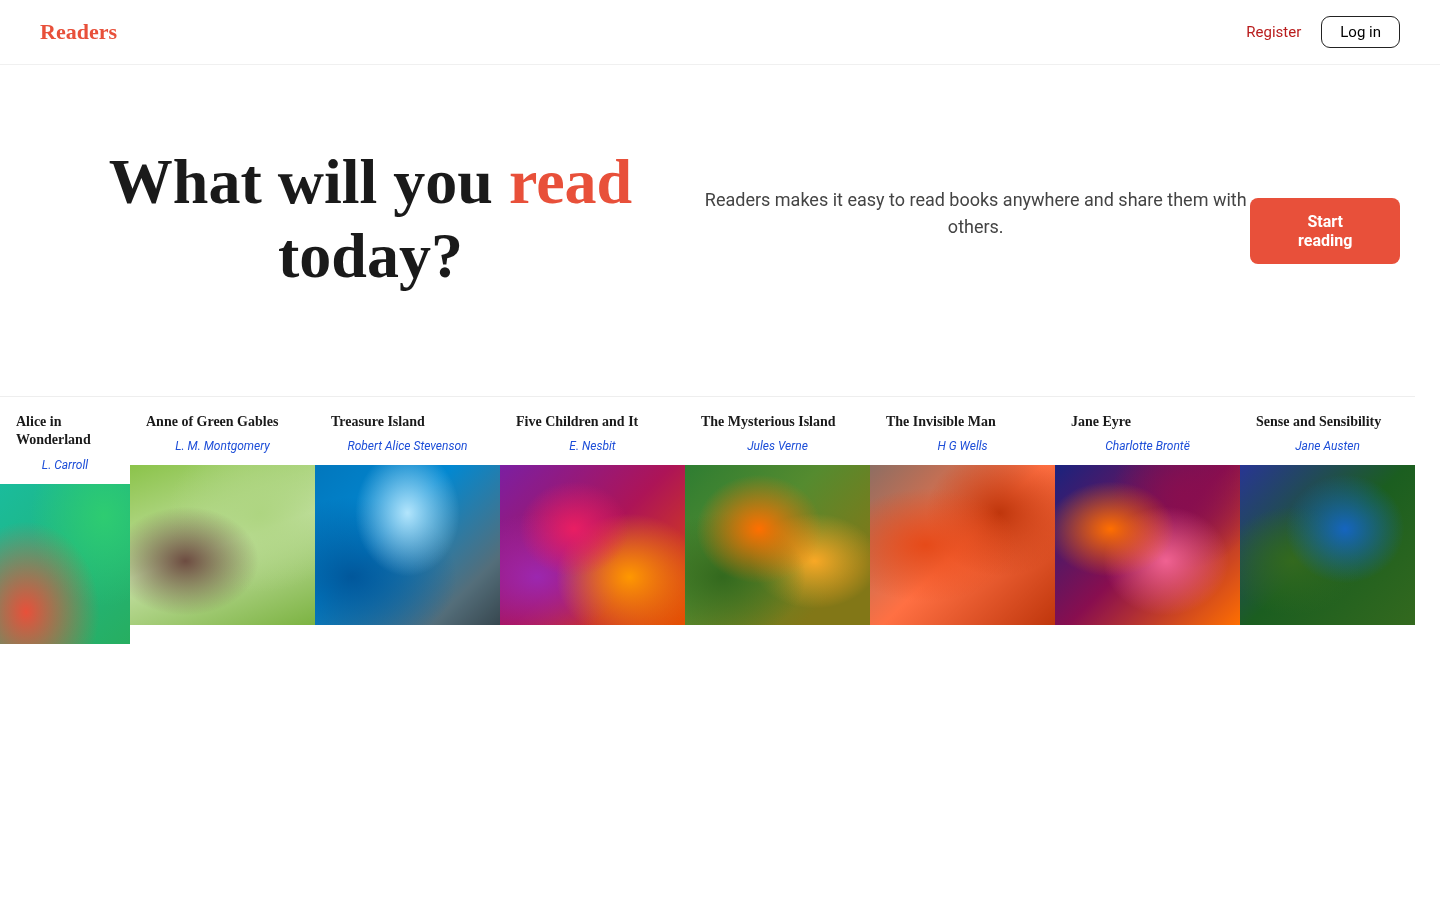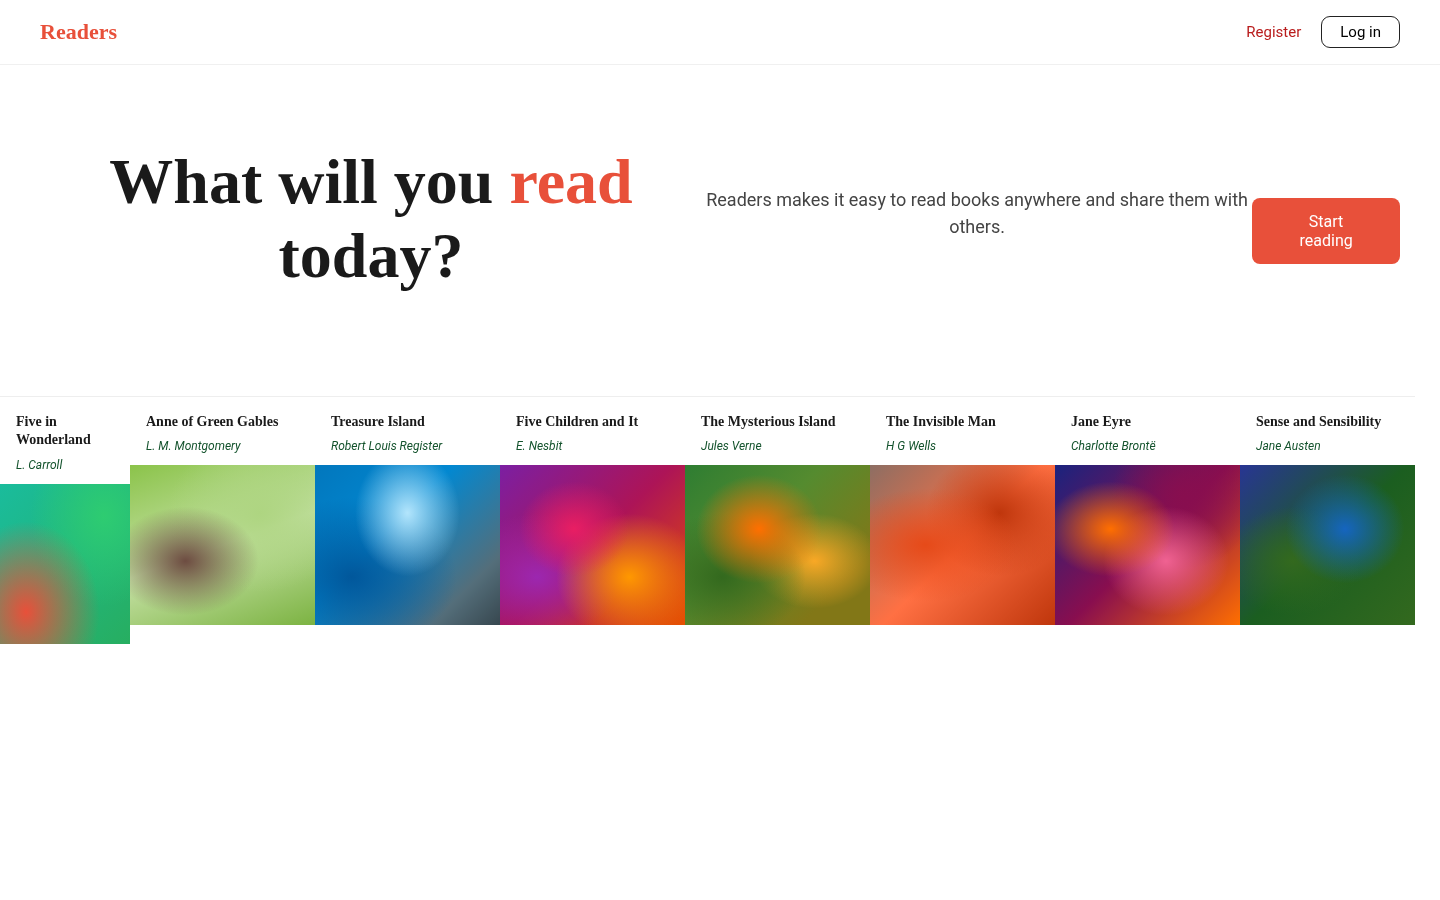--- a/index.html
+++ b/index.html
@@ -85,21 +85,21 @@
       line-height: 1.5;
     }
 
     .cta-button {
       background: #e8503a;
       color: #fff;
       border: none;
       border-radius: 8px;
       padding: 14px 32px;
       font-size: 16px;
-      font-weight: 400;
+      font-weight: 700;
       cursor: pointer;
       font-family: inherit;
     }
 
     
     .books-strip {
       display: flex;
       flex-direction: row;
       overflow: hidden;
       width: 100%;
@@ -131,22 +131,23 @@
       font-size: 14px;
       font-weight: 600;
       color: #1a1a1a;
       line-height: 1.3;
       margin-bottom: 8px;
       font-family: Georgia, serif;
     }
 
     .book-author {
       font-size: 12px;
-      color: #14532d;
+      color: #1d4ed8;
       font-style: italic;
+      text-align: center;
     }
 
     .book-cover {
       width: 100%;
       height: 160px;
       object-fit: cover;
     }
 
     
     .cover-alice {
@@ -272,36 +273,36 @@
   <h1 class="hero-title">
     <span>What will you </span><span class="highlight">read</span><span> today?</span>
   </h1>
   <p class="hero-subtitle">Readers makes it easy to read books anywhere and share them with others.</p>
   <button class="cta-button">Start reading</button>
 </section>
 
 <div class="books-strip" id="books-strip">
 <div class="book-card">
       <div class="book-info">
-        <div class="book-title">Five in Wonderland</div>
+        <div class="book-title">Alice in Wonderland</div>
         <div class="book-author">L. Carroll</div>
       </div>
       <div class="book-cover cover-alice"></div>
     </div>
     <div class="book-card">
       <div class="book-info">
         <div class="book-title">Anne of Green Gables</div>
         <div class="book-author">L. M. Montgomery</div>
       </div>
       <div class="book-cover cover-anne"></div>
     </div>
     <div class="book-card">
       <div class="book-info">
         <div class="book-title">Treasure Island</div>
-        <div class="book-author">Robert Louis Register</div>
+        <div class="book-author">Robert Alice Stevenson</div>
       </div>
       <div class="book-cover cover-treasure"></div>
     </div>
     <div class="book-card">
       <div class="book-info">
         <div class="book-title">Five Children and It</div>
         <div class="book-author">E. Nesbit</div>
       </div>
       <div class="book-cover cover-five"></div>
     </div>

